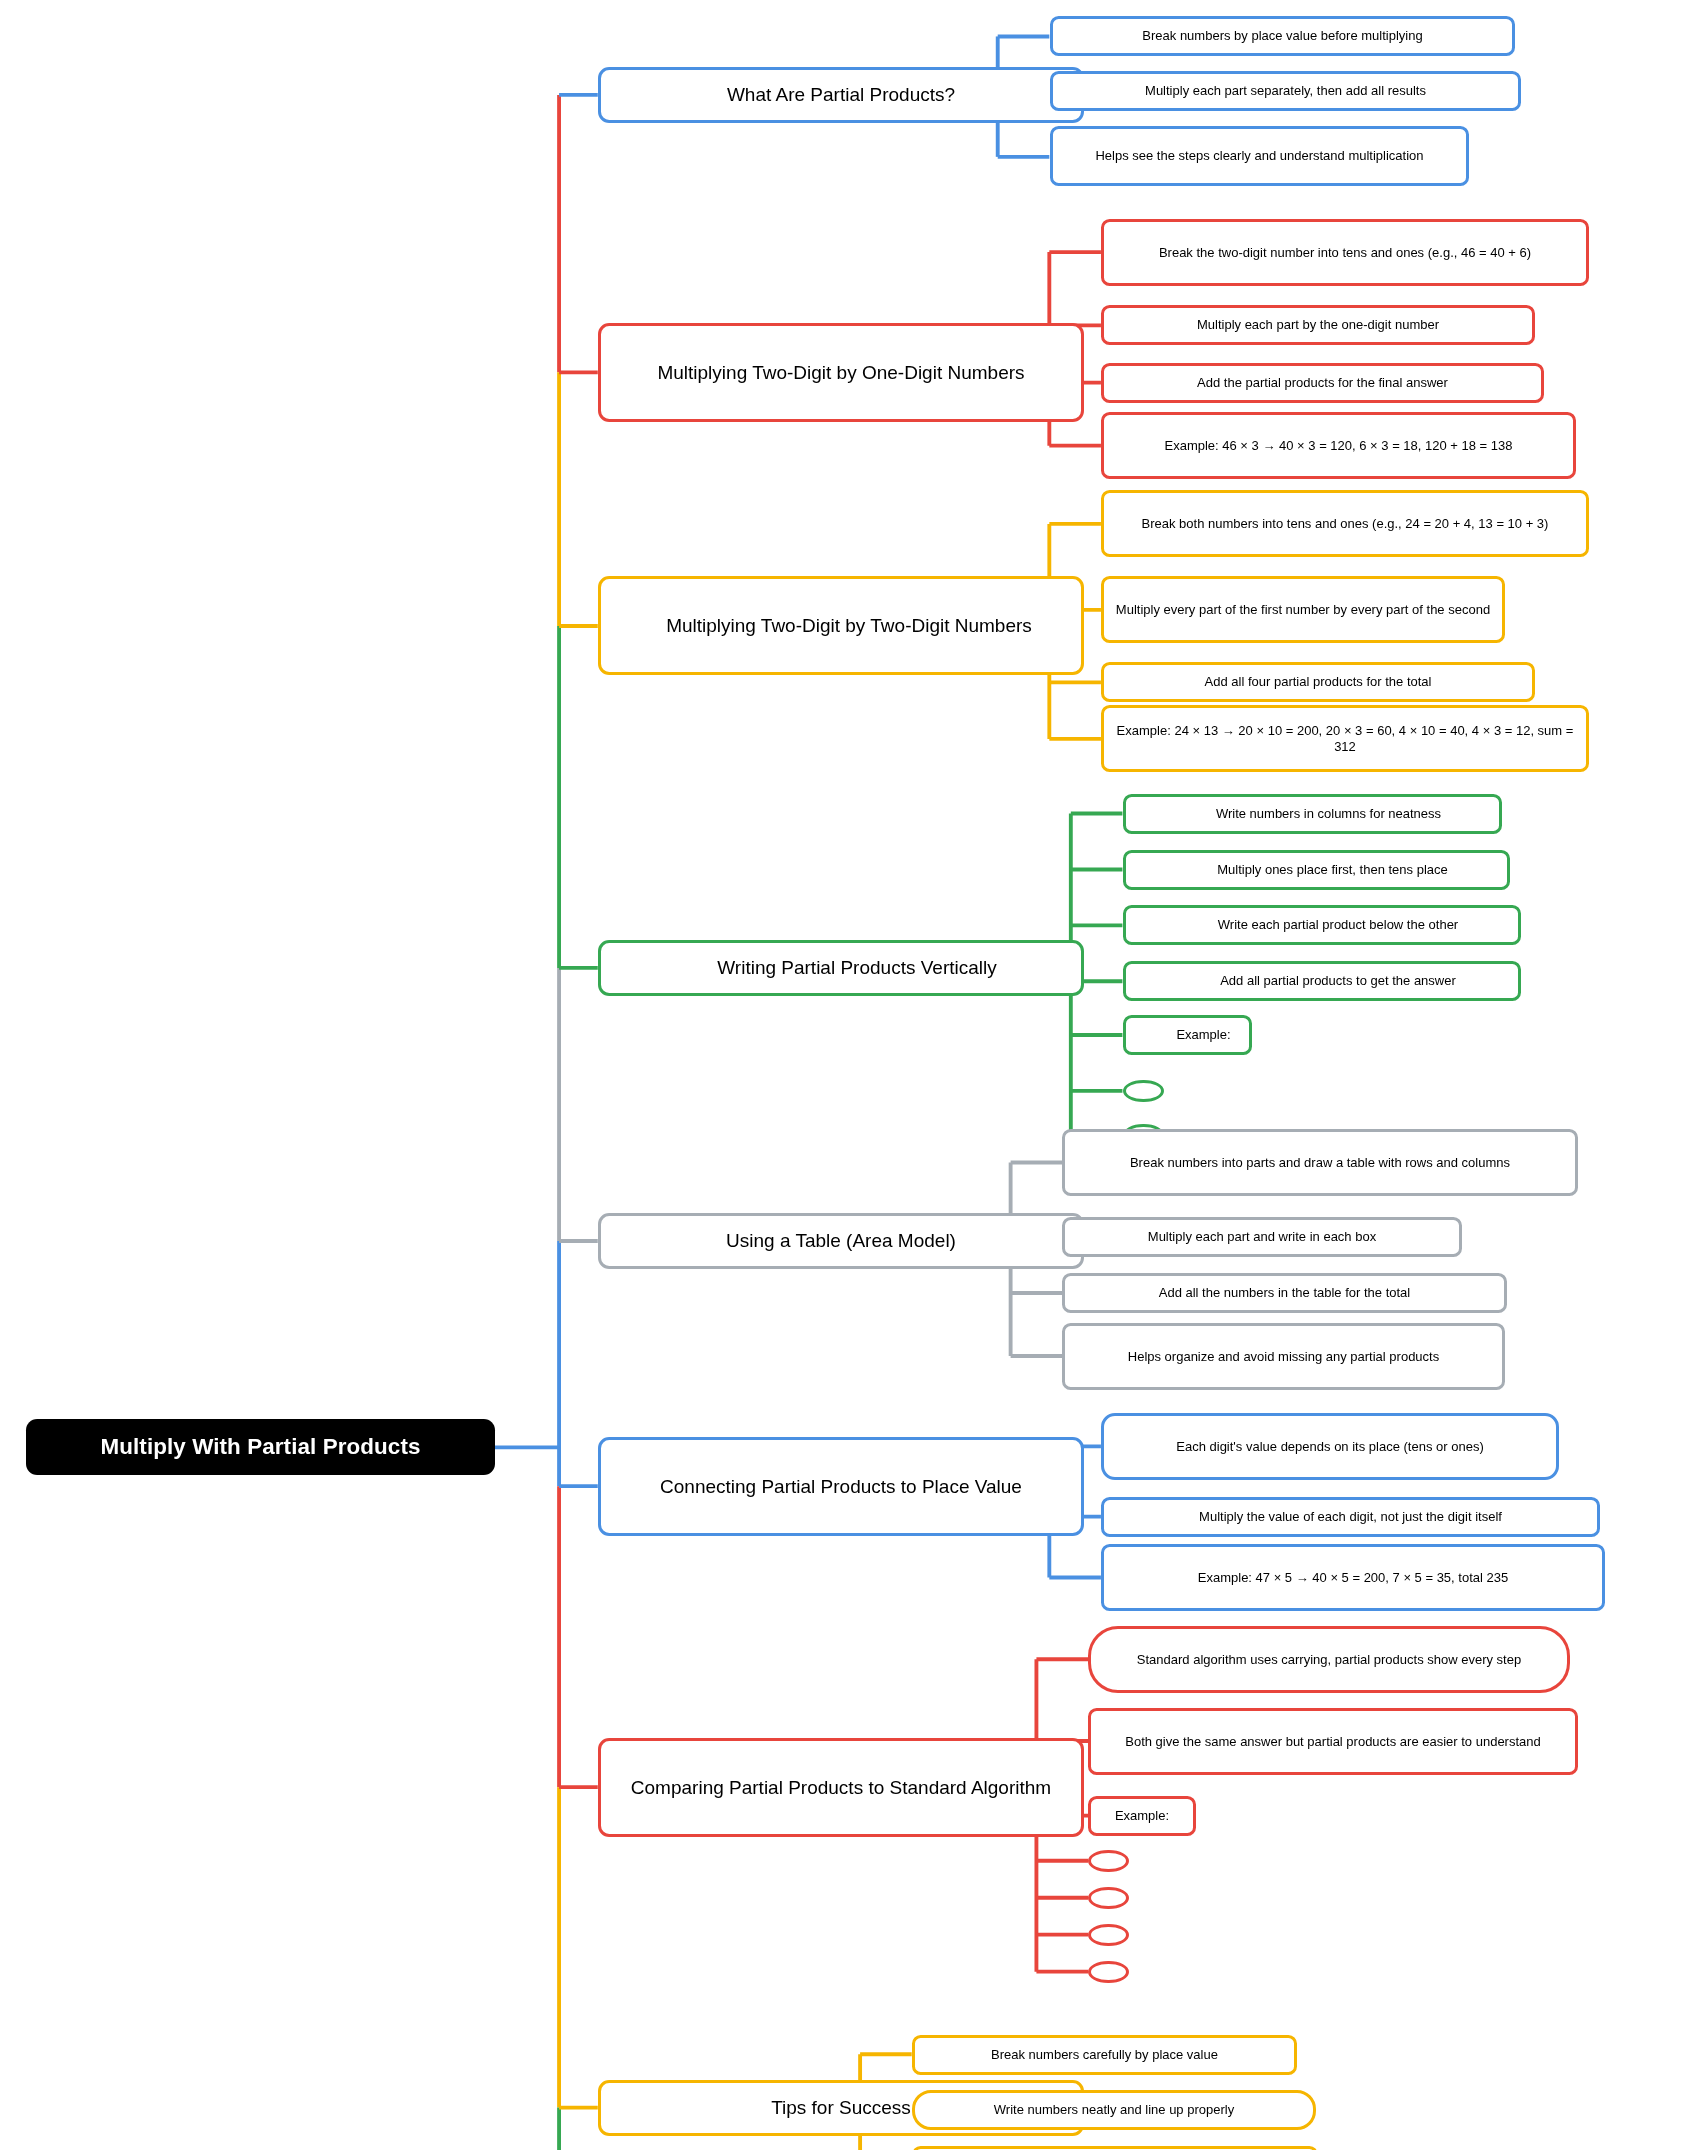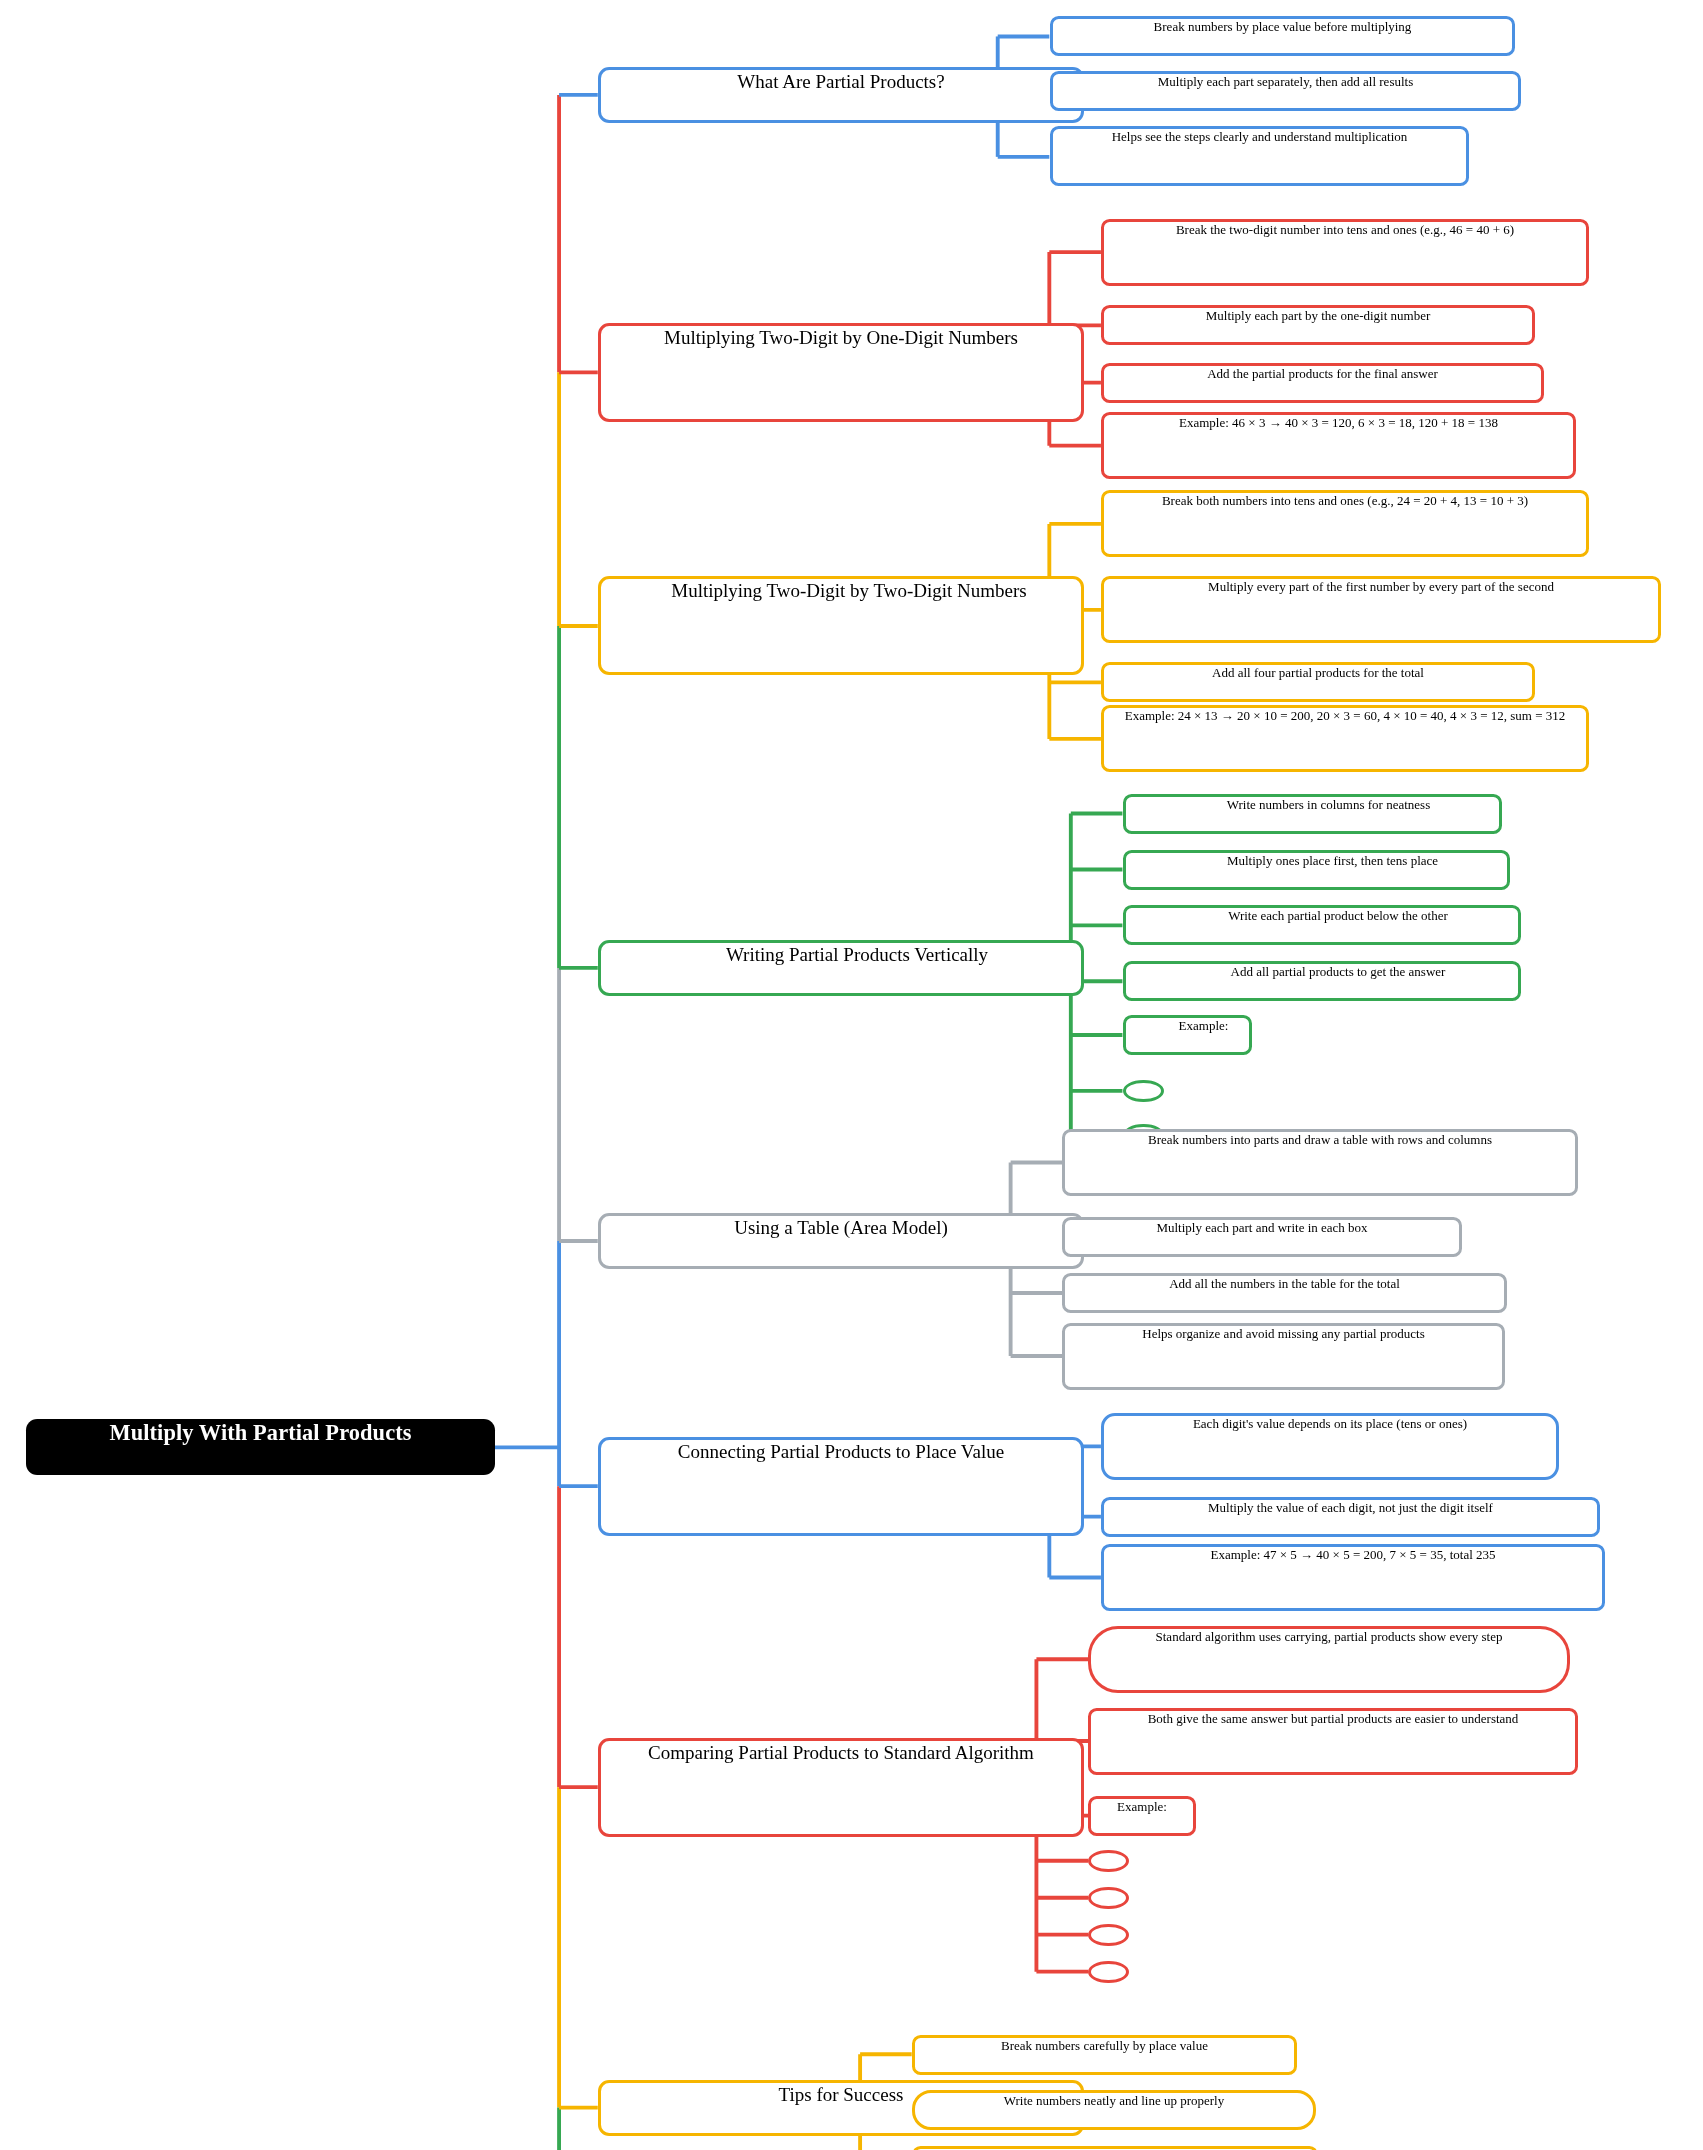--- a/index.html
+++ b/index.html
@@ -1,22 +1,22 @@
 <!DOCTYPE html>
 <html style="font-size:6.9px"><head>
 <meta charset="utf-8">
 <style>
   html,body{margin:0;padding:0;background:#ffffff;}
   body{font-family:"Liberation Sans", sans-serif;}
   #canvas{position:relative;width:1703px;height:2931px;background:#fff;overflow:hidden;}
   #links{position:absolute;left:0;top:0;width:1703px;height:2931px;pointer-events:none;}
 
-  .node{position:absolute;box-sizing:border-box;display:flex;justify-content:center;
+  .node{position:absolute;box-sizing:border-box;display:flex;align-items:center;justify-content:center;
         text-align:center;background:#fff;border-style:solid;line-height:1.22;color:#000;
-        font-family:Liberation Serif, serif;}
+        font-family:Liberation Sans, sans-serif;}
   .node .txt{display:block;padding:0 6px;width:100%;}
 
   .root{background:#000;color:#fff;border:none;border-radius:11.2px;font-weight:bold;
         font-size:22.4px;letter-spacing:0.1px;}
   .root .txt{padding:0 11.2px;}
 
   .branch{border-width:3.9px;border-radius:11.2px;font-size:19px;}
   .leaf{border-width:3px;border-radius:8.6px;font-size:13px;}
   .dot{border-width:3.4px;border-radius:50%;background:#fff;}
 
@@ -152,21 +152,21 @@
       </div>
       <div class="node leaf c-red" style="left: 1101px; top: 412px; width: 475px; height: 67px;">
         <span class="txt">Example: 46 × 3 → 40 × 3 = 120, 6 × 3 = 18, 120 + 18 = 138</span>
       </div>
       <div class="node branch c-yellow" style="left: 598px; top: 576px; width: 486px; height: 99px; padding-left: 16px;">
         <span class="txt">Multiplying Two-Digit by Two-Digit Numbers</span>
       </div>
       <div class="node leaf c-yellow" style="left: 1101px; top: 490px; width: 488px; height: 67px;">
         <span class="txt">Break both numbers into tens and ones (e.g., 24 = 20 + 4, 13 = 10 + 3)</span>
       </div>
-      <div class="node leaf c-yellow" style="left: 1101px; top: 576px; width: 560px; height: 67px;">
+      <div class="node leaf c-yellow" style="left: 1101px; top: 576px; width: 404px; height: 67px;">
         <span class="txt">Multiply every part of the first number by every part of the second</span>
       </div>
       <div class="node leaf c-yellow" style="left: 1101px; top: 662px; width: 434px; height: 40px;">
         <span class="txt">Add all four partial products for the total</span>
       </div>
       <div class="node leaf c-yellow" style="left: 1101px; top: 705px; width: 488px; height: 67px;">
         <span class="txt">Example: 24 × 13 → 20 × 10 = 200, 20 × 3 = 60, 4 × 10 = 40, 4 × 3 = 12, sum = 312</span>
       </div>
       <div class="node branch c-green" style="left: 598px; top: 940px; width: 486px; height: 56px;">
         <span class="txt">Writing Partial Products Vertically</span>

